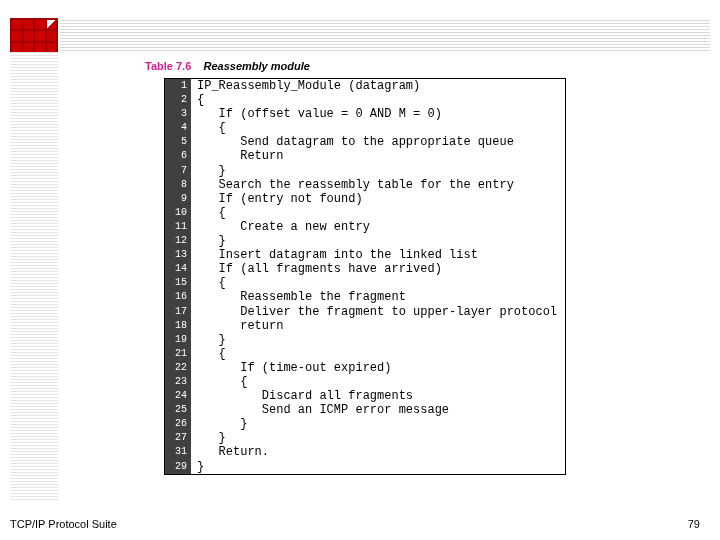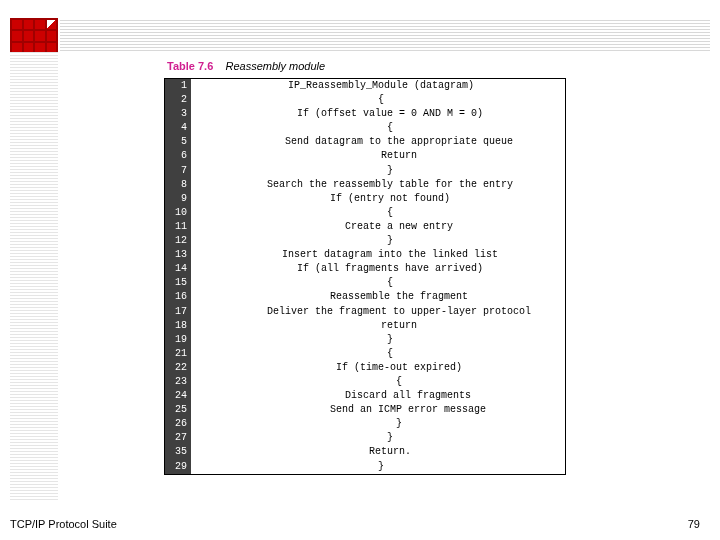--- a/index.html
+++ b/index.html
@@ -62,25 +62,25 @@
   }
   .table-caption {
     position: absolute;
     top: 60px;
     left: 145px;
     font-size: 11px;
   }
   .table-caption .tlabel {
     color: #d02090;
     font-weight: bold;
-    margin-left: 22px;
   }
   .table-caption .ttitle {
     color: #000;
     font-style: italic;
+    font-weight: bold;
   }
   .code-box {
     position: absolute;
     top: 78px;
     left: 164px;
     width: 400px;
     border: 1px solid #000;
     border-collapse: collapse;
   }
   .code-row {
@@ -94,25 +94,24 @@
     color: #ffffff;
     text-align: right;
     padding-right: 4px;
     font-family: "Courier New", monospace;
     font-size: 10px;
     box-sizing: border-box;
   }
   .code-col {
     flex: 1;
     font-family: "Courier New", monospace;
-    font-size: 10px;
+    font-size: 12px;
     color: #000;
     padding-left: 6px;
     white-space: pre;
-    text-align: center;
   }
   .footer-left {
     position: absolute;
     bottom: 10px;
     left: 10px;
     font-size: 11px;
     color: #000;
   }
   .footer-right {
     position: absolute;
@@ -249,21 +248,21 @@
     </div>
     <div class="code-row">
       <div class="ln-col">26</div>
       <div class="code-col">      }</div>
     </div>
     <div class="code-row">
       <div class="ln-col">27</div>
       <div class="code-col">   }</div>
     </div>
     <div class="code-row">
-      <div class="ln-col">35</div>
+      <div class="ln-col">31</div>
       <div class="code-col">   Return.</div>
     </div>
     <div class="code-row">
       <div class="ln-col">29</div>
       <div class="code-col">}</div>
     </div>
   </div>
 
 <div class="footer-left">TCP/IP Protocol Suite</div>
 <div class="footer-right">79</div>

